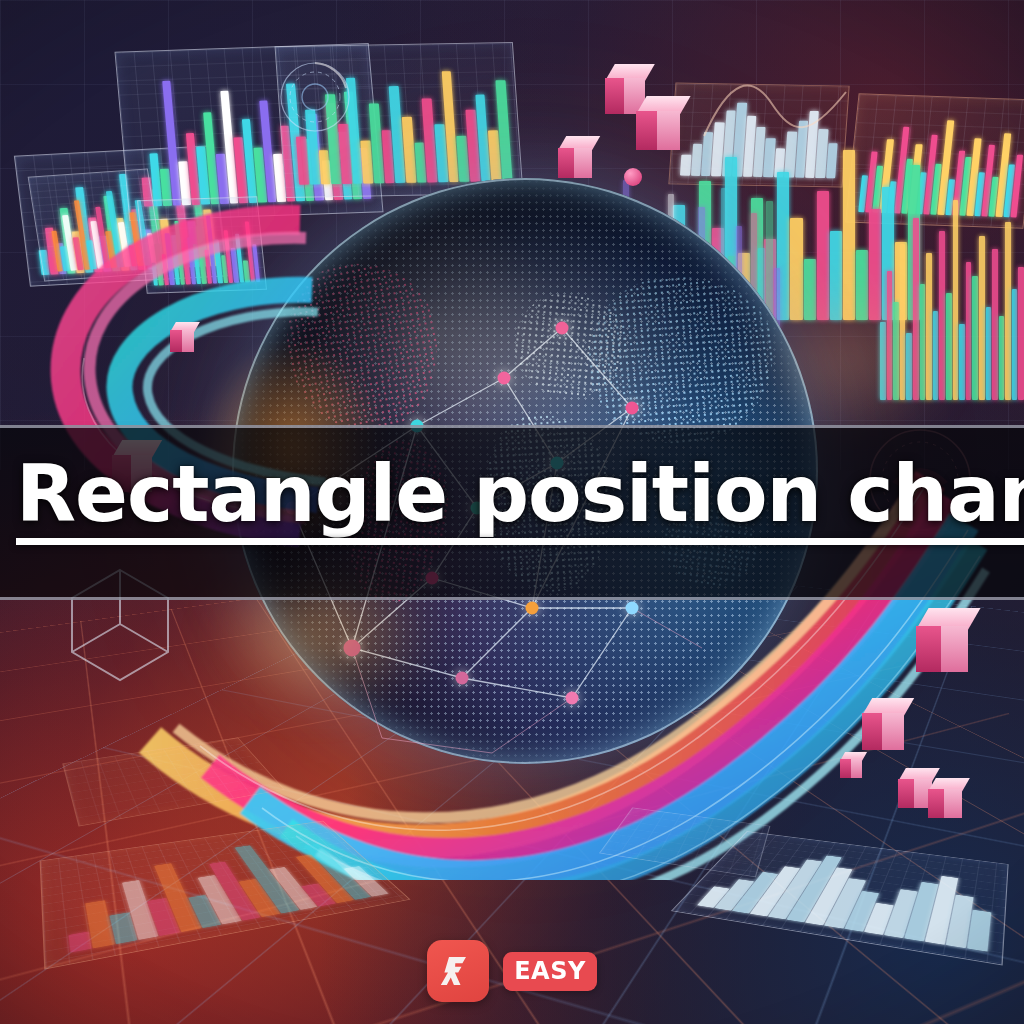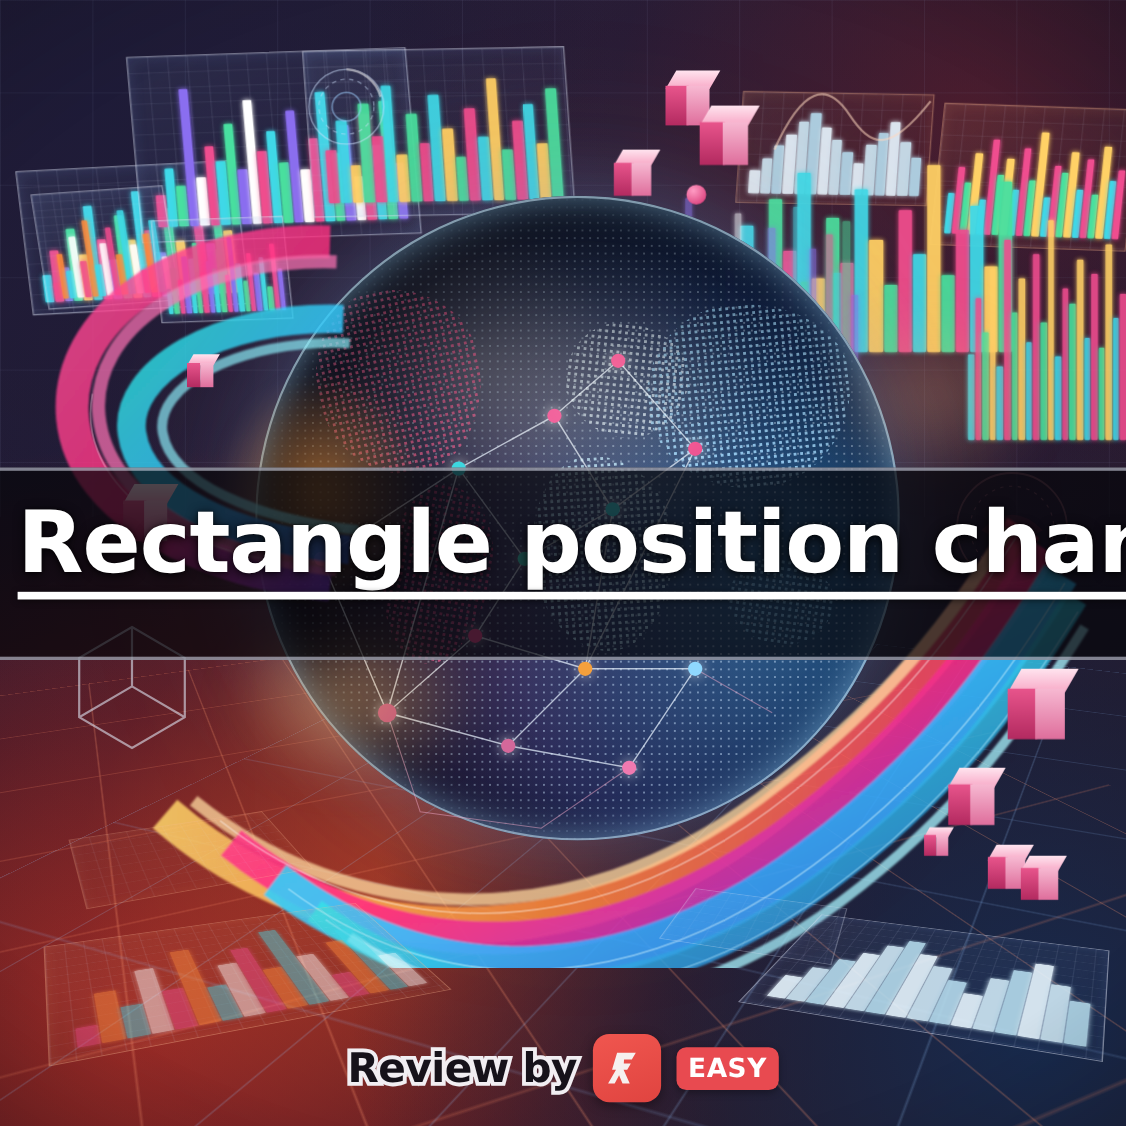--- a/index.html
+++ b/index.html
@@ -697,21 +697,20 @@
   <div class="vignette"></div>
 
   <div class="title-band">
     <span class="band-edge top"></span>
     <span class="band-edge bot"></span>
   </div>
   <div class="title-text">Rectangle position change</div>
   <div class="title-underline"></div>
 
   <div class="brand">
-    <span class="review-by">Review by</span>
     <span class="fx-mark">
       <svg width="40" height="40" viewBox="0 0 40 40">
         <g fill="#f6f0ef">
           <path d="M11 6 h17 l-3.6 6.2 h-7.1 l-0.2 3.6 h6.4 l-3.3 5.7 h-3.3 l5.6 12.5 h-6.6 l-3.1 -7.4 l-4 7.4 h-6.0 l7.2 -12.5 h-3.6 z"></path>
         </g>
       </svg>
     </span>
     <span class="easy">EASY</span>
   </div>
 

